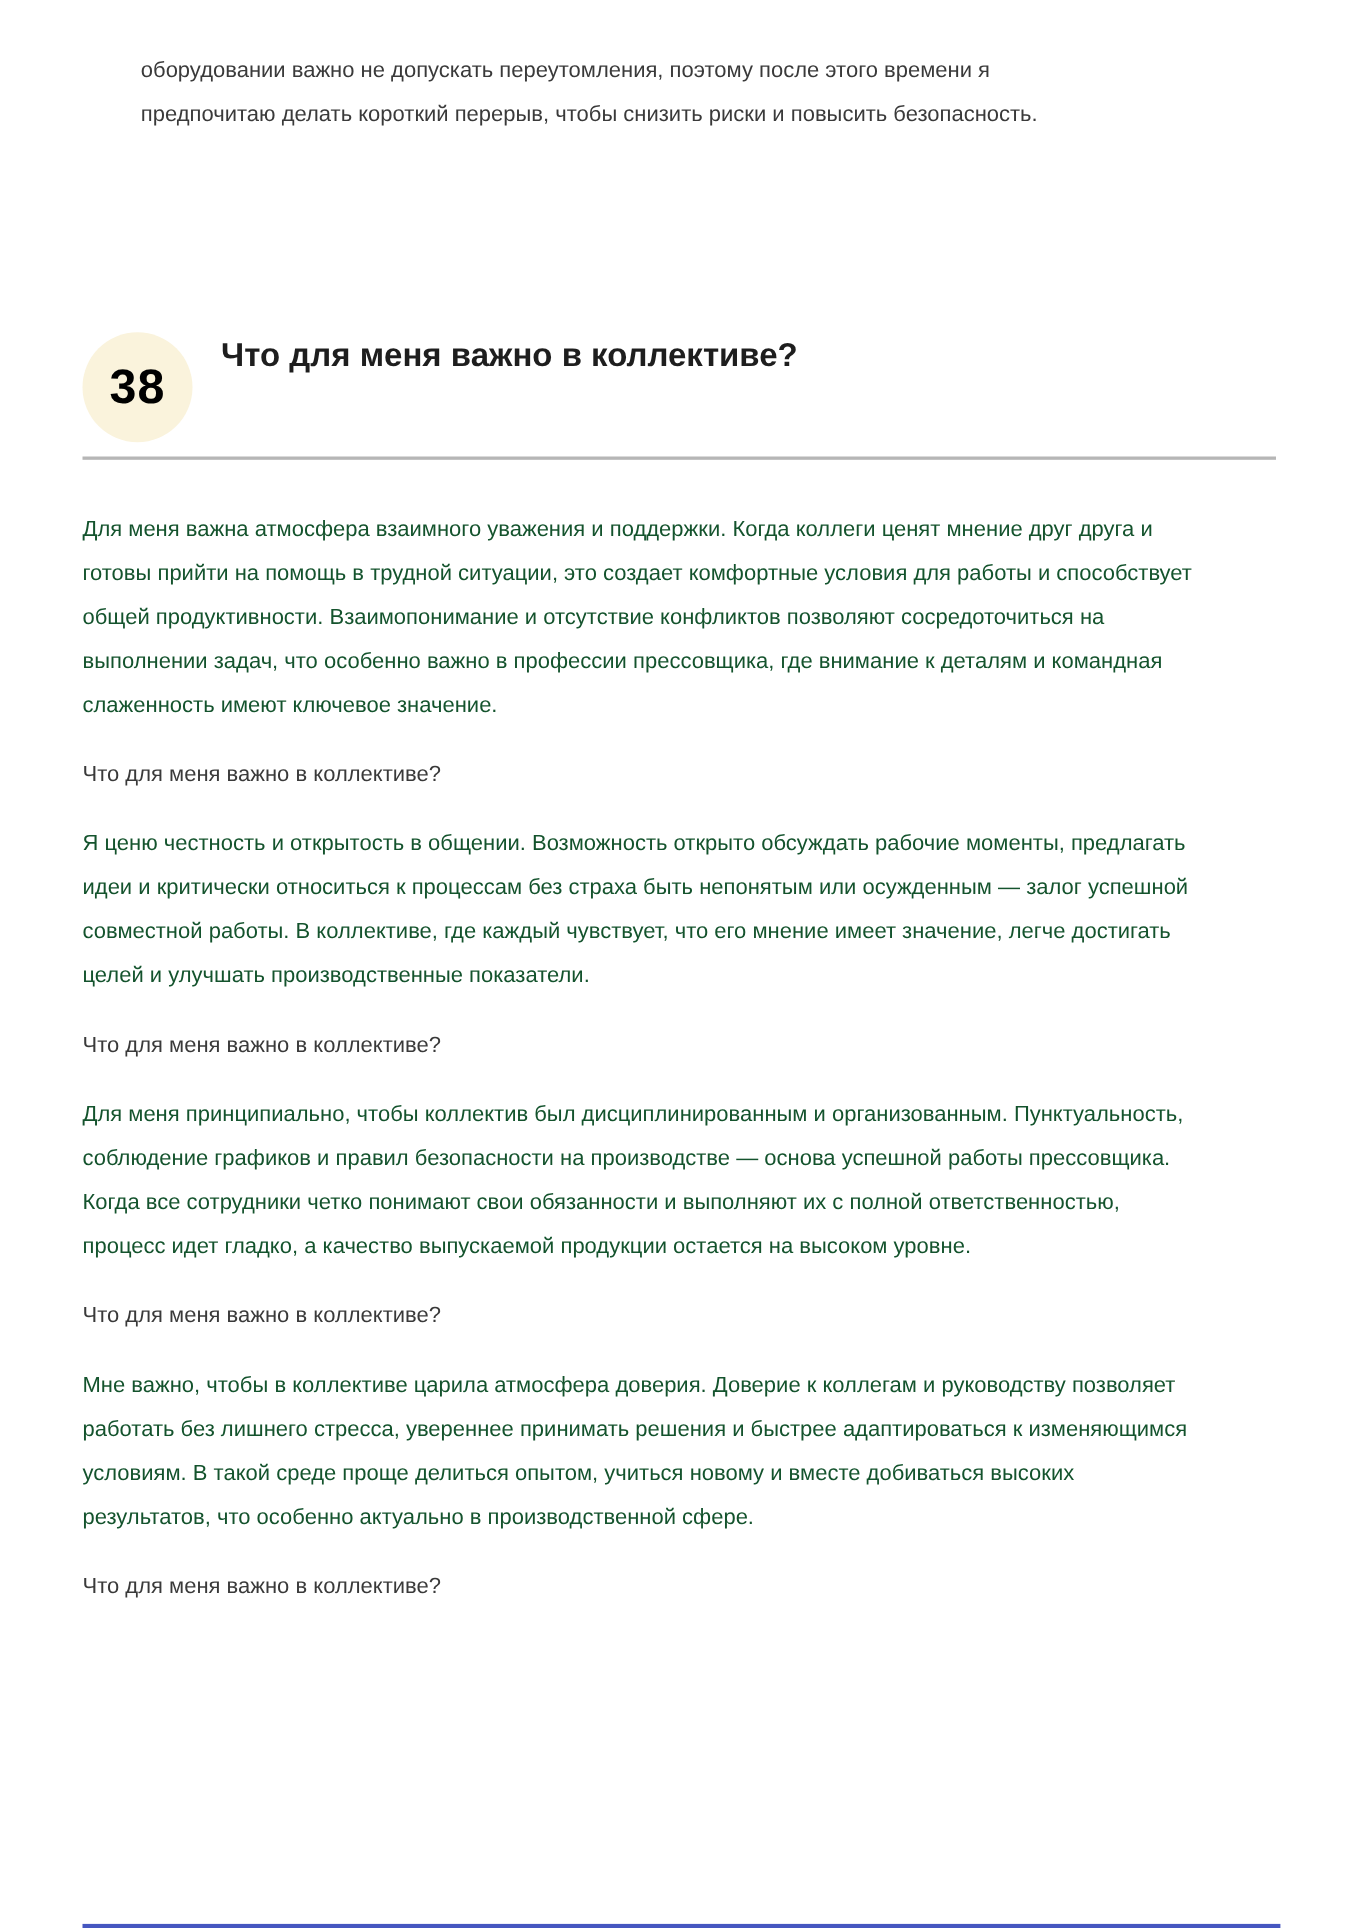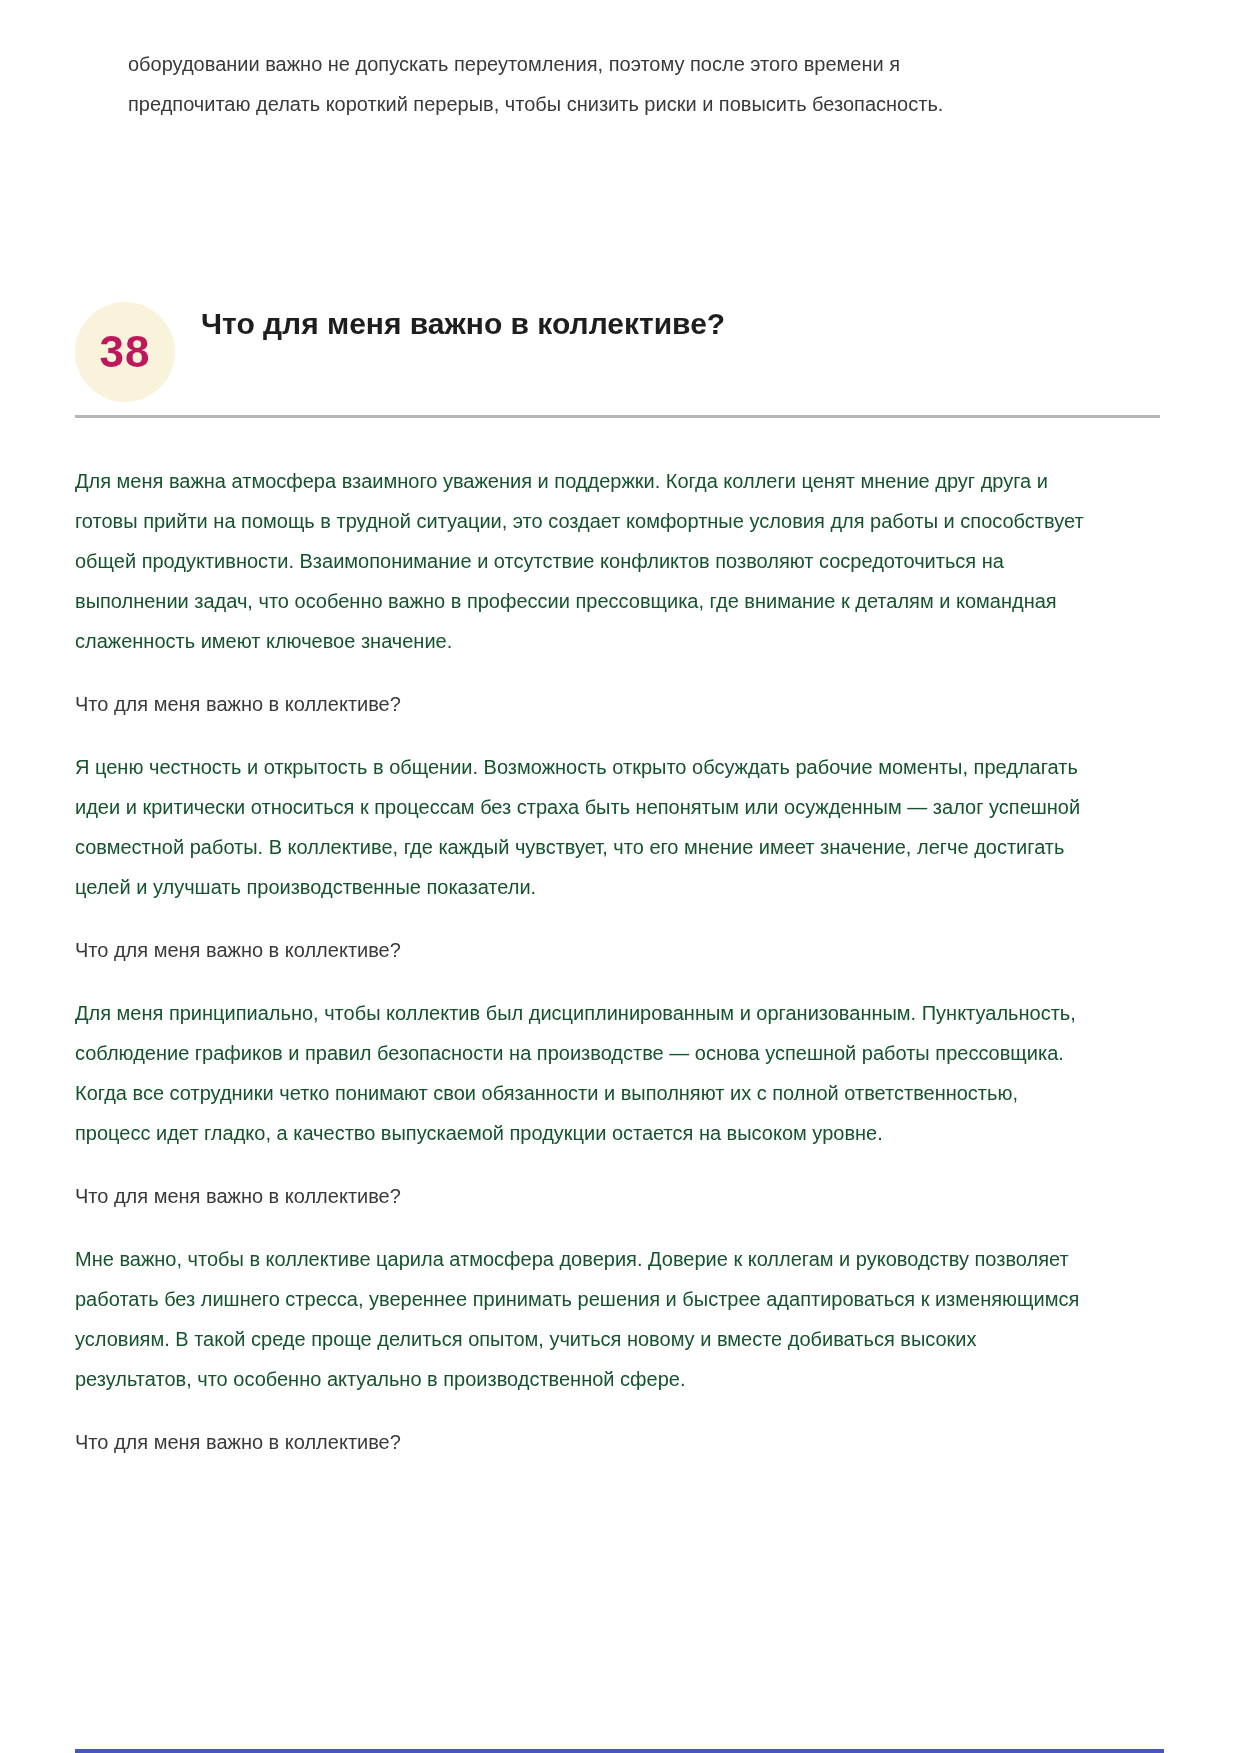--- a/index.html
+++ b/index.html
@@ -96,21 +96,21 @@
 </style>
 </head>
 <body>
 
 <div class="page" style="background: rgb(255, 255, 255);">
 
   <p class="fragment">оборудовании важно не допускать переутомления, поэтому после этого времени я предпочитаю делать короткий перерыв, чтобы снизить риски и повысить безопасность.</p>
 
   <div class="section-header">
     <div class="badge" style="background: rgb(250, 243, 220);">
-      <span style="color: #be185d;">38</span>
+      <span style="color: #000000;">38</span>
     </div>
     <h1 class="section-title">Что для меня важно в коллективе?</h1>
   </div>
 
   <hr class="divider" style="background: rgb(182, 182, 182);">
 
   <div class="content" id="content-blocks">
       <p class="paragraph">Для меня важна атмосфера взаимного уважения и поддержки. Когда коллеги ценят мнение друг друга и готовы прийти на помощь в трудной ситуации, это создает комфортные условия для работы и способствует общей продуктивности. Взаимопонимание и отсутствие конфликтов позволяют сосредоточиться на выполнении задач, что особенно важно в профессии прессовщика, где внимание к деталям и командная слаженность имеют ключевое значение.</p>
       <p class="question">Что для меня важно в коллективе?</p>
       <p class="paragraph">Я ценю честность и открытость в общении. Возможность открыто обсуждать рабочие моменты, предлагать идеи и критически относиться к процессам без страха быть непонятым или осужденным — залог успешной совместной работы. В коллективе, где каждый чувствует, что его мнение имеет значение, легче достигать целей и улучшать производственные показатели.</p>

